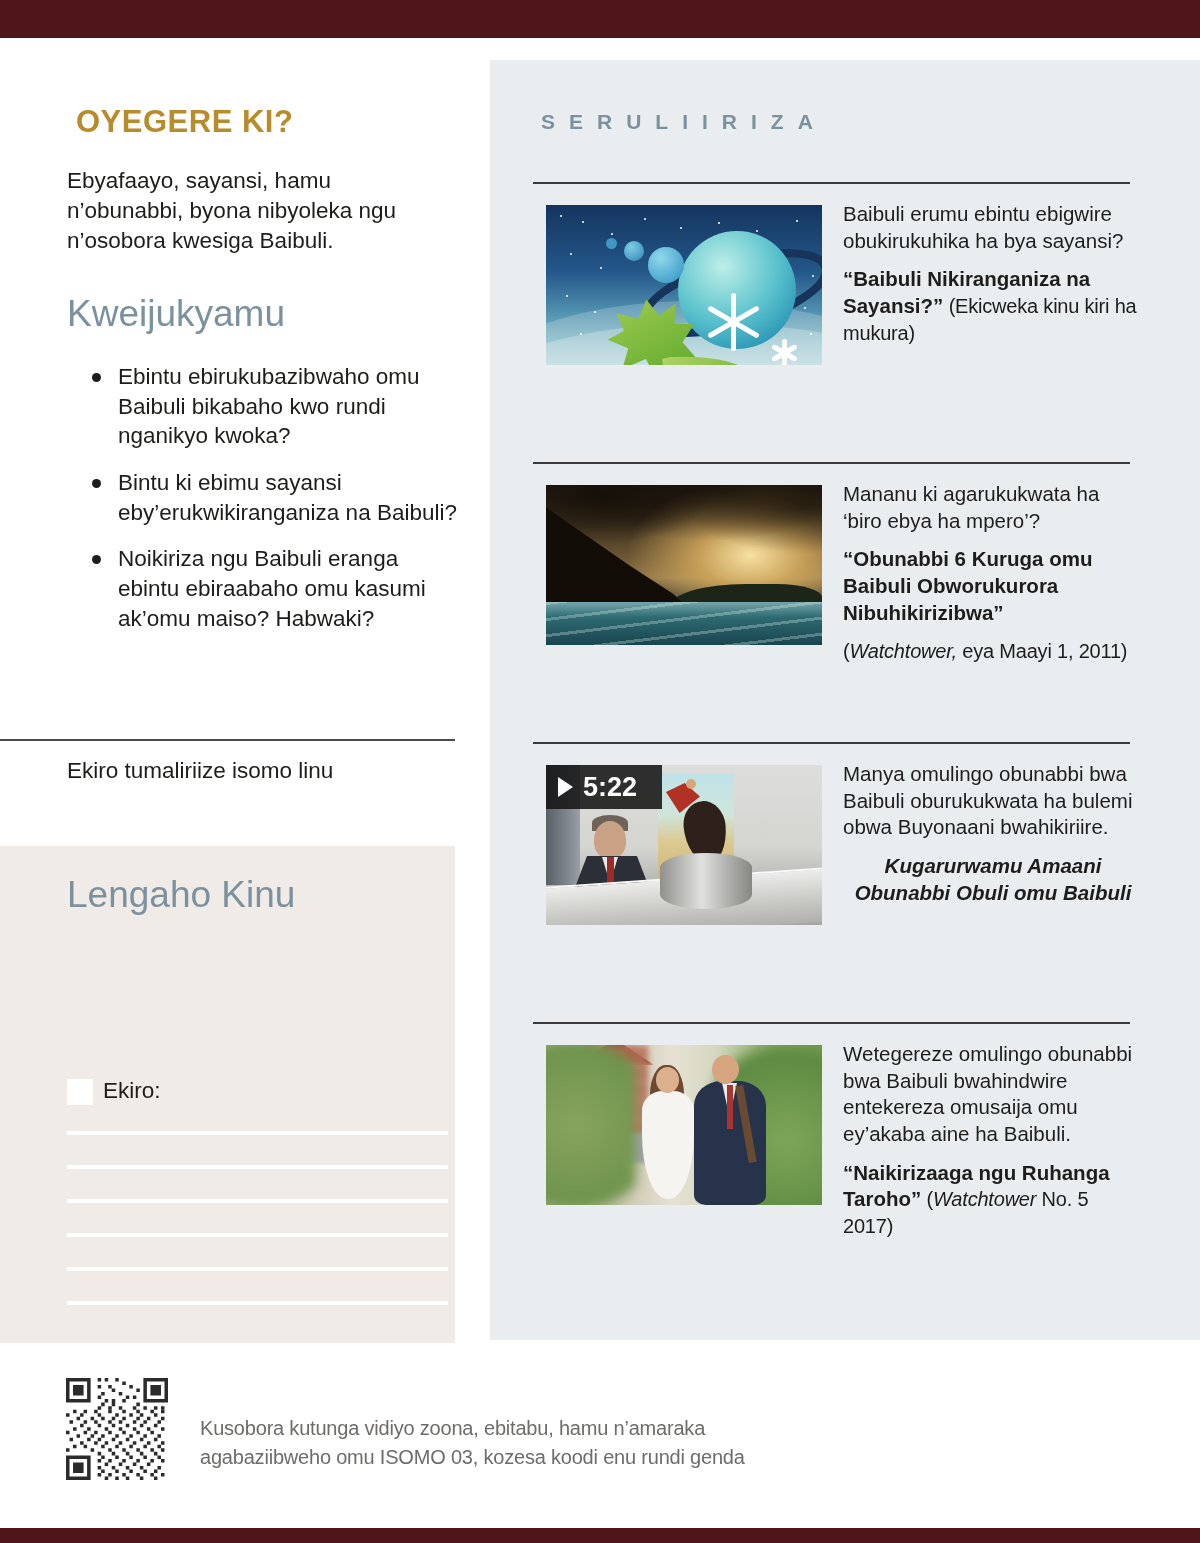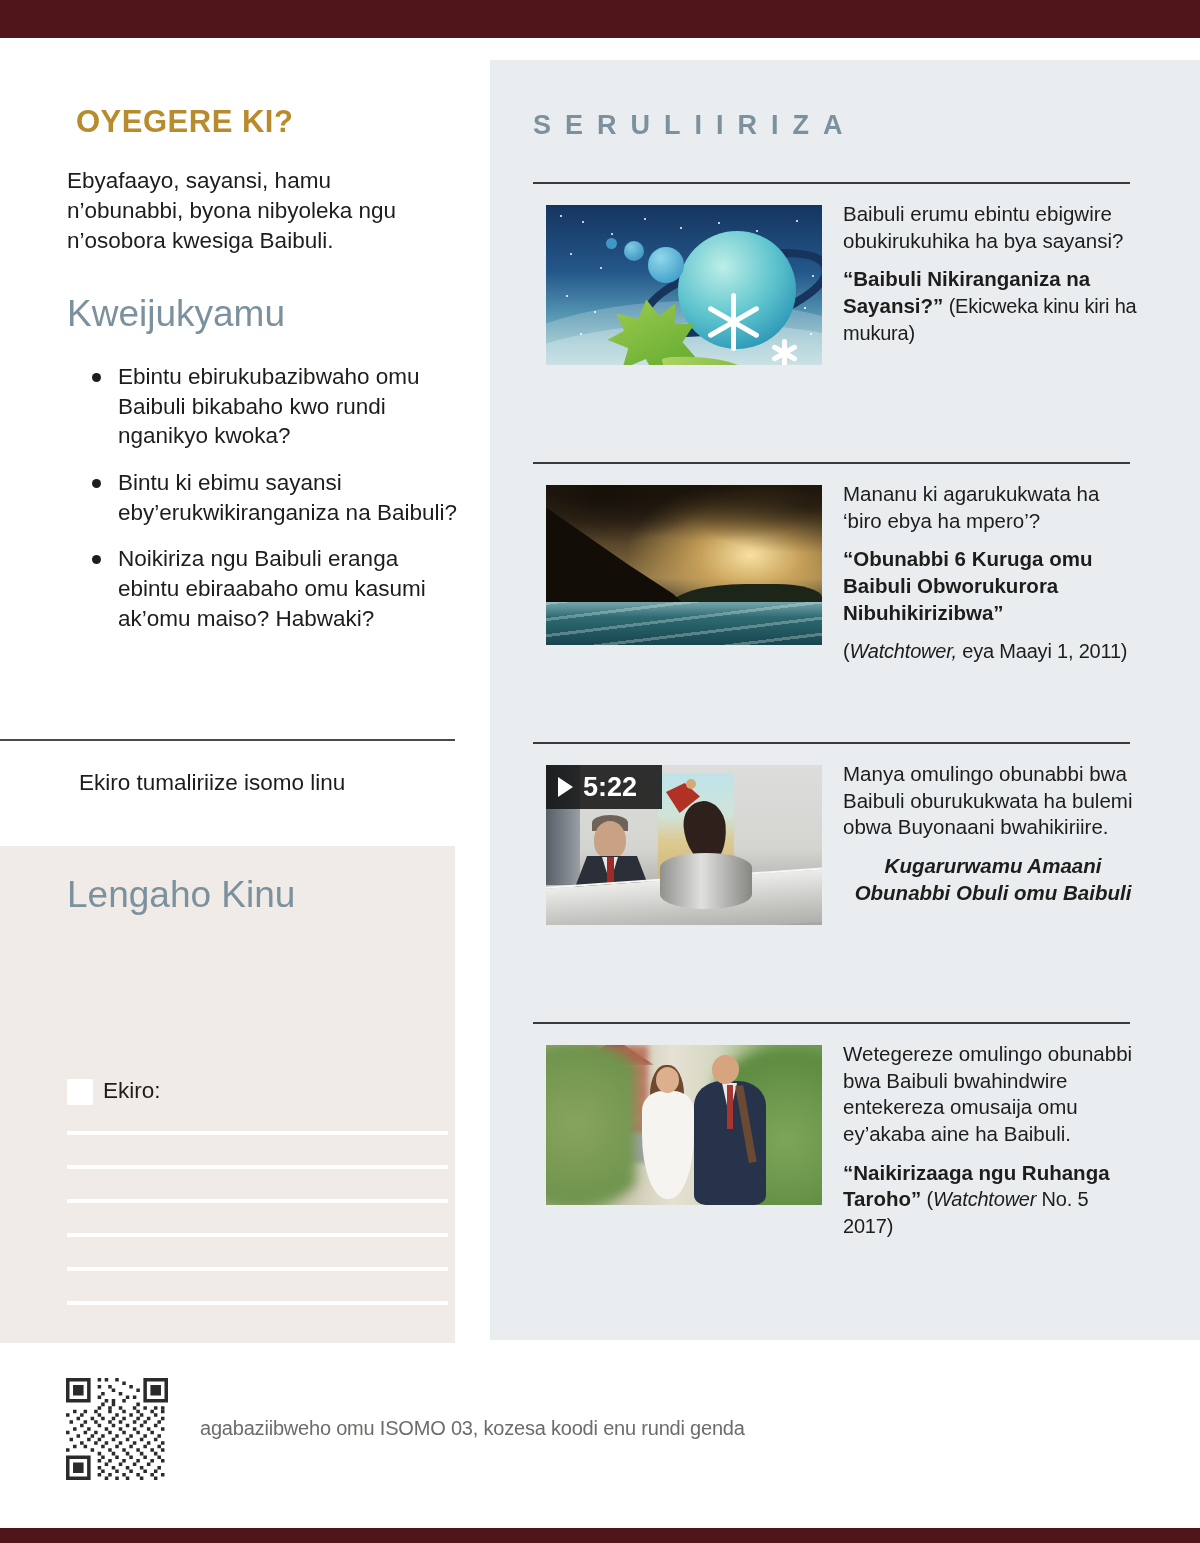--- a/index.html
+++ b/index.html
@@ -14,33 +14,33 @@
   .bottombar{position:absolute;left:0;bottom:0;width:1200px;height:15px;background:#4f151a;}
 
   
   .what-heading{position:absolute;left:76px;top:104px;margin:0;font-size:31px;font-weight:bold;color:#b88c2c;letter-spacing:.5px;}
   .intro{position:absolute;left:67px;top:166px;width:335px;margin:0;font-size:22.5px;line-height:1.33;}
   .review-heading{position:absolute;left:67px;top:293px;margin:0;font-size:37px;font-weight:normal;color:#7b919e;}
   .bullets{position:absolute;left:90px;top:362px;width:368px;margin:0;padding:0;list-style:none;font-size:22.5px;line-height:1.32;}
   .bullets li{position:relative;padding-left:28px;margin-bottom:17px;}
   .bullets li::before{content:"";position:absolute;left:2px;top:11px;width:9px;height:9px;border-radius:50%;background:#1d1d1b;}
   .left-rule{position:absolute;left:0;top:739px;width:455px;height:2px;background:#4a4a4a;}
-  .completed{position:absolute;left:67px;top:758px;margin:12px;font-size:22.5px;text-align:center;}
+  .completed{position:absolute;left:67px;top:758px;margin:0;font-size:22.5px;text-align:center;}
 
   .goal-box{position:absolute;left:0;top:846px;width:455px;height:497px;background:#f0ebe7;}
   .goal-heading{position:absolute;left:67px;top:28px;margin:0;font-size:37px;font-weight:normal;color:#7b919e;}
   .goal-item{position:absolute;left:67px;display:flex;align-items:flex-start;width:372px;font-size:22.5px;line-height:1.33;}
   .goal-item .cb{flex:none;width:26px;height:26px;background:#ffffff;margin:3px 10px 0 0;}
   .goal-item.first{top:92px;}
   .goal-item.second{top:230px;}
   .write-line{position:absolute;left:67px;width:381px;height:4px;background:#ffffff;}
 
   
   .panel{position:absolute;left:490px;top:60px;width:710px;height:1280px;background:#e9edf0;}
-  .panel-heading{position:absolute;left:43px;top:50px;margin:0;font-size:27px;font-weight:bold;color:#7b919e;letter-spacing:14px;}
+  .panel-heading{position:absolute;left:51px;top:50px;margin:0;font-size:21px;font-weight:bold;color:#7b919e;letter-spacing:14px;}
   .entry-rule{position:absolute;left:43px;width:597px;height:2px;background:#3a3a3a;}
   .entry{position:absolute;left:56px;width:612px;}
   .thumb{position:absolute;left:0;top:0;width:276px;height:160px;overflow:hidden;}
   .entry-text{position:absolute;left:297px;top:-4px;width:300px;font-size:20.5px;line-height:1.3;}
   .entry-text p{margin:0 0 12px 0;}
   .entry-text .title{font-weight:bold;}
   .entry-text .note{font-weight:normal;font-size:20px;letter-spacing:-.2px;}
   .entry-text .ref{font-weight:normal;font-size:20px;letter-spacing:-.2px;}
   .entry-text .italic-bold{font-weight:bold;font-style:italic;text-align:center;}
 
@@ -261,16 +261,17 @@
     <path d="M0 0h7v7h-7z M22 0h7v7h-7z M0 22h7v7h-7z"></path>
     <path fill="#fff" d="M1 1h5v5h-5z M23 1h5v5h-5z M1 23h5v5h-5z"></path>
     <path d="M2 2h3v3h-3z M24 2h3v3h-3z M2 24h3v3h-3z"></path>
     <path d="M9 0h1v1h-1z M11 0h1v1h-1z M14 0h1v1h-1z M16 1h1v1h-1z M18 2h1v1h-1z M9 2h1v1h-1z M12 2h1v1h-1z M13 3h1v1h-1z M20 3h1v1h-1z M10 4h1v1h-1z M15 4h1v1h-1z M9 5h1v1h-1z M17 5h1v1h-1z M19 5h1v1h-1z M11 6h1v1h-1z M13 6h1v1h-1z M16 6h1v1h-1z M10 7h1v1h-1z M13 7h1v1h-1z M20 7h1v1h-1z M9 8h1v1h-1z M12 8h1v1h-1z M15 8h1v1h-1z M19 8h1v1h-1z M22 8h1v1h-1z M25 8h1v1h-1z M27 8h1v1h-1z"></path>
     <path d="M2 9h1v1h-1z M5 9h1v1h-1z M8 9h1v1h-1z M12 9h1v1h-1z M16 9h1v1h-1z M20 9h1v1h-1z M24 9h1v1h-1z M27 9h1v1h-1z M0 10h1v1h-1z M4 10h1v1h-1z M9 10h1v1h-1z M14 10h1v1h-1z M18 10h1v1h-1z M21 10h1v1h-1z M25 10h1v1h-1z M3 11h1v1h-1z M7 11h1v1h-1z M10 11h1v1h-1z M13 11h1v1h-1z M16 11h1v1h-1z M20 11h1v1h-1z M23 11h1v1h-1z M27 11h1v1h-1z M1 12h1v1h-1z M5 12h1v1h-1z M8 12h1v1h-1z M12 12h1v1h-1z M15 12h1v1h-1z M19 12h1v1h-1z M22 12h1v1h-1z M26 12h1v1h-1z M4 13h1v1h-1z M9 13h1v1h-1z M13 13h1v1h-1z M17 13h1v1h-1z M21 13h1v1h-1z M25 13h1v1h-1z M2 14h1v1h-1z M6 14h1v1h-1z M11 14h1v1h-1z M15 14h1v1h-1z M19 14h1v1h-1z M23 14h1v1h-1z M27 14h1v1h-1z"></path>
     <path d="M0 15h1v1h-1z M5 15h1v1h-1z M8 15h1v1h-1z M12 15h1v1h-1z M16 15h1v1h-1z M20 15h1v1h-1z M24 15h1v1h-1z M3 16h1v1h-1z M7 16h1v1h-1z M10 16h1v1h-1z M14 16h1v1h-1z M18 16h1v1h-1z M22 16h1v1h-1z M26 16h1v1h-1z M1 17h1v1h-1z M6 17h1v1h-1z M9 17h1v1h-1z M13 17h1v1h-1z M17 17h1v1h-1z M21 17h1v1h-1z M25 17h1v1h-1z M4 18h1v1h-1z M8 18h1v1h-1z M11 18h1v1h-1z M15 18h1v1h-1z M19 18h1v1h-1z M23 18h1v1h-1z M27 18h1v1h-1z M2 19h1v1h-1z M5 19h1v1h-1z M10 19h1v1h-1z M14 19h1v1h-1z M18 19h1v1h-1z M22 19h1v1h-1z M26 19h1v1h-1z M0 20h1v1h-1z M7 20h1v1h-1z M12 20h1v1h-1z M16 20h1v1h-1z M20 20h1v1h-1z M24 20h1v1h-1z M27 20h1v1h-1z"></path>
     <path d="M9 21h1v1h-1z M13 21h1v1h-1z M17 21h1v1h-1z M21 21h1v1h-1z M25 21h1v1h-1z M10 22h1v1h-1z M14 22h1v1h-1z M18 22h1v1h-1z M22 22h1v1h-1z M26 22h1v1h-1z M9 23h1v1h-1z M12 23h1v1h-1z M16 23h1v1h-1z M20 23h1v1h-1z M24 23h1v1h-1z M27 23h1v1h-1z M11 24h1v1h-1z M15 24h1v1h-1z M19 24h1v1h-1z M23 24h1v1h-1z M9 25h1v1h-1z M13 25h1v1h-1z M17 25h1v1h-1z M21 25h1v1h-1z M26 25h1v1h-1z M10 26h1v1h-1z M14 26h1v1h-1z M18 26h1v1h-1z M22 26h1v1h-1z M25 26h1v1h-1z M9 27h1v1h-1z M12 27h1v1h-1z M16 27h1v1h-1z M20 27h1v1h-1z M24 27h1v1h-1z M27 27h1v1h-1z M11 28h1v1h-1z M14 28h1v1h-1z M17 28h1v1h-1z M21 28h1v1h-1z M25 28h1v1h-1z"></path>
   </g>
 </svg>
 <div class="footer-text" data-interactable="false">
+  <span class="line" data-interactable="false">Kusobora kutunga vidiyo zoona, ebitabu, hamu n’amaraka</span>
   <span class="line" data-interactable="false">agabaziibweho omu ISOMO 03, kozesa koodi enu rundi genda</span>
 </div>
 
 <div class="bottombar" data-interactable="false"></div>
 
 </body></html>

